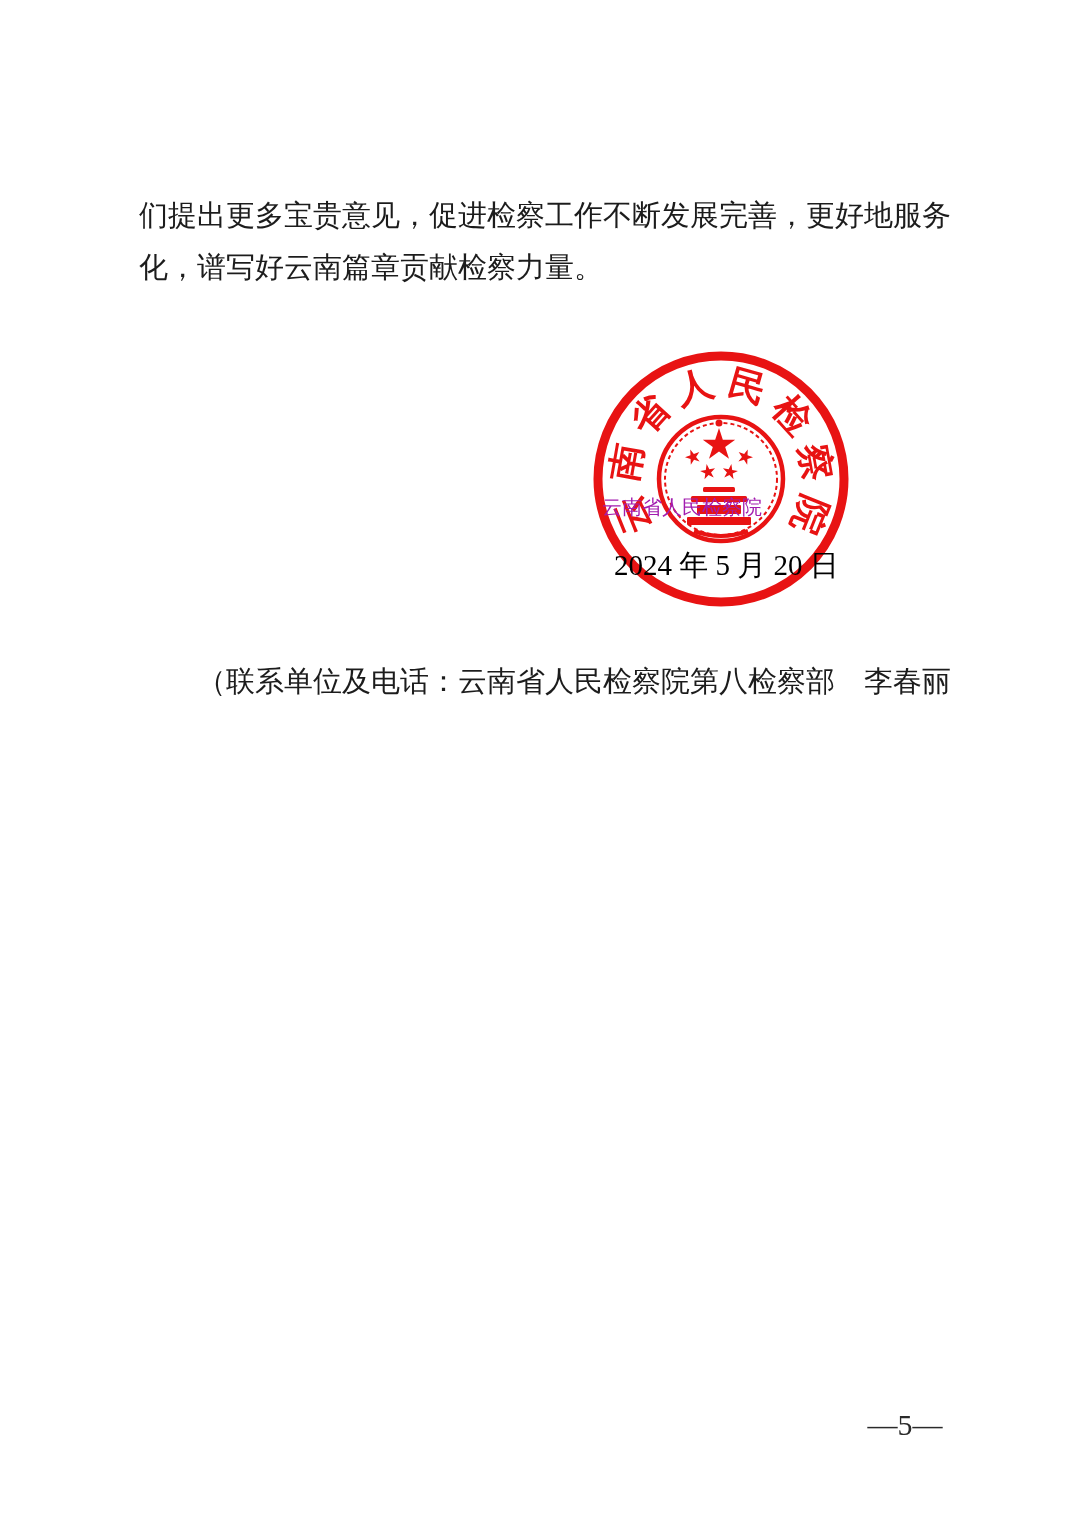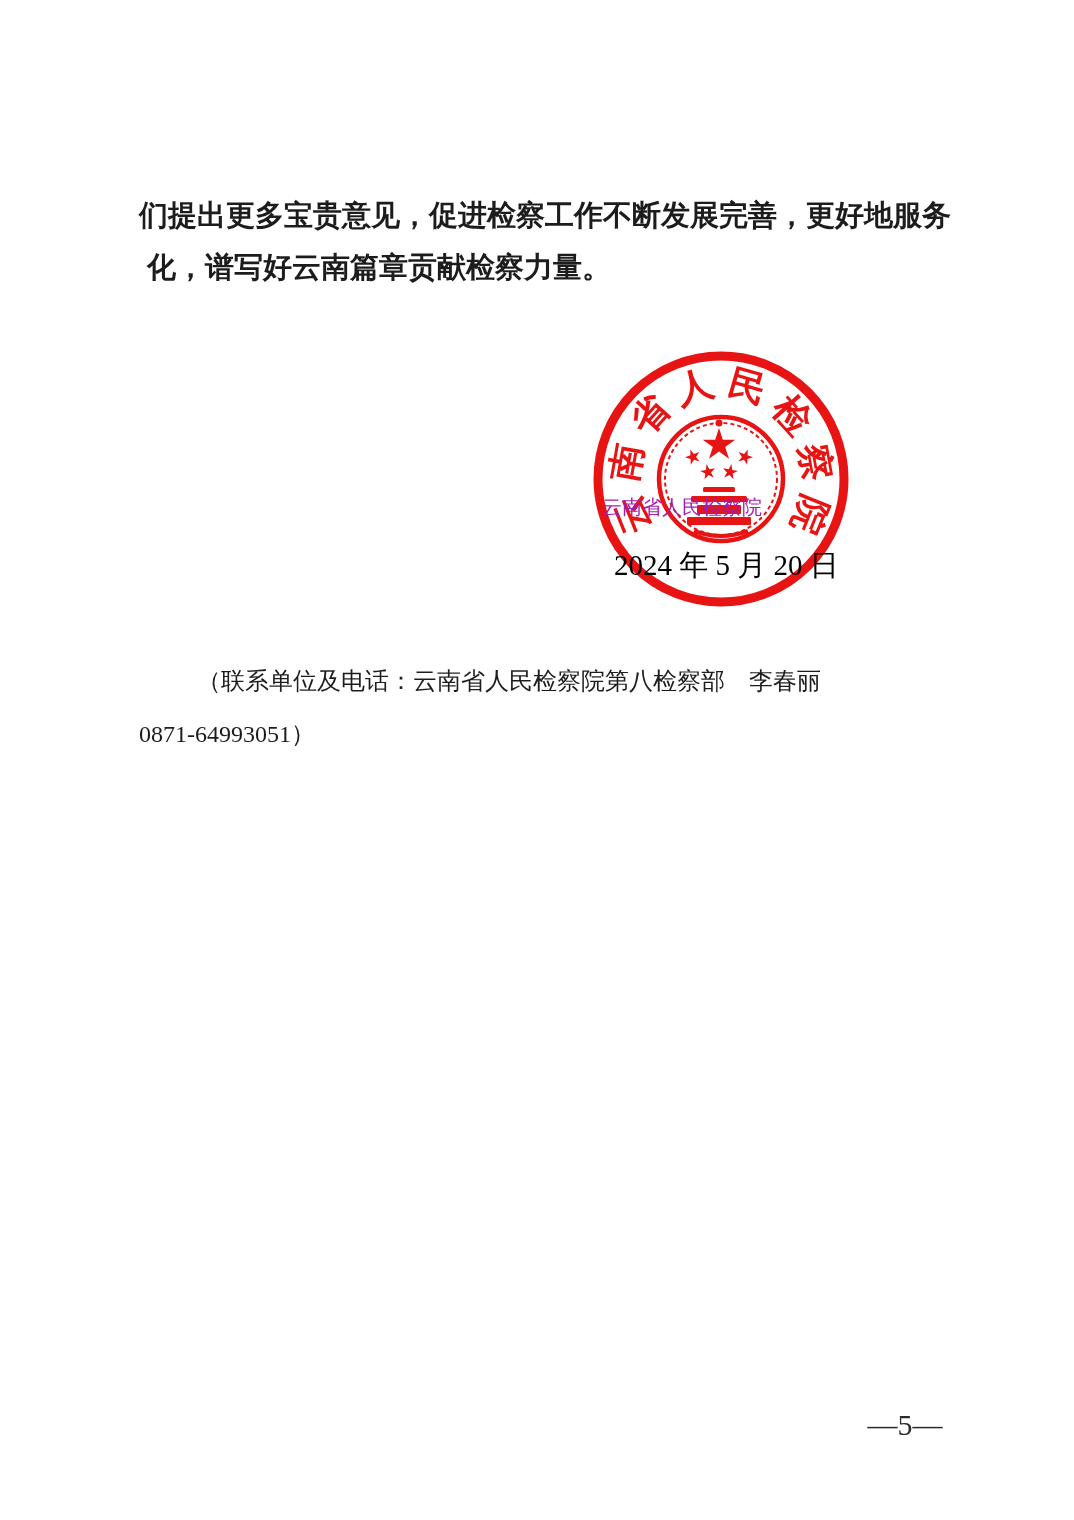--- a/index.html
+++ b/index.html
@@ -24,26 +24,24 @@
     width: 797px;
   }
   .body-line {
     font-size: 29px;
     line-height: 52px;
     height: 52px;
     white-space: nowrap;
     text-align: justify;
     text-align-last: justify;
     color: #1c1c1c;
-    font-weight: bold;
   }
   .body-line.last {
     text-align: left;
     text-align-last: left;
-    margin-left: 8px;
   }
   
   #official-seal {
     position: absolute;
     left: 591px;
     top: 349px;
     width: 260px;
     height: 260px;
   }
   .seal-char {
@@ -75,21 +73,21 @@
     white-space: nowrap;
   }
   
   #contact-info {
     position: absolute;
     left: 139px;
     top: 655px;
     width: 810px;
   }
   .contact-line {
-    font-size: 24px;
+    font-size: 29px;
     line-height: 53px;
     height: 53px;
     white-space: nowrap;
     color: #1c1c1c;
   }
   .contact-line.first {
     text-indent: 58px;
   }
   
   #page-number {
@@ -152,18 +150,17 @@
 
       <path d="M103 182 Q130 192 157 182" fill="none" stroke="var(--seal-color, #e81313)" stroke-width="4"></path>
     </g>
   </svg>
 
   <div id="signature-issuer">云南省人民检察院</div>
   <div id="signature-date">2024 年 5 月 20 日</div>
 
   <div id="contact-info">
     <div class="contact-line first">（联系单位及电话：云南省人民检察院第八检察部　李春丽</div>
-    <div class="contact-line">0871-64993051）</div>
   </div>
 
   <div id="page-number">—5—</div>
 
 </div>
 
 </body></html>

